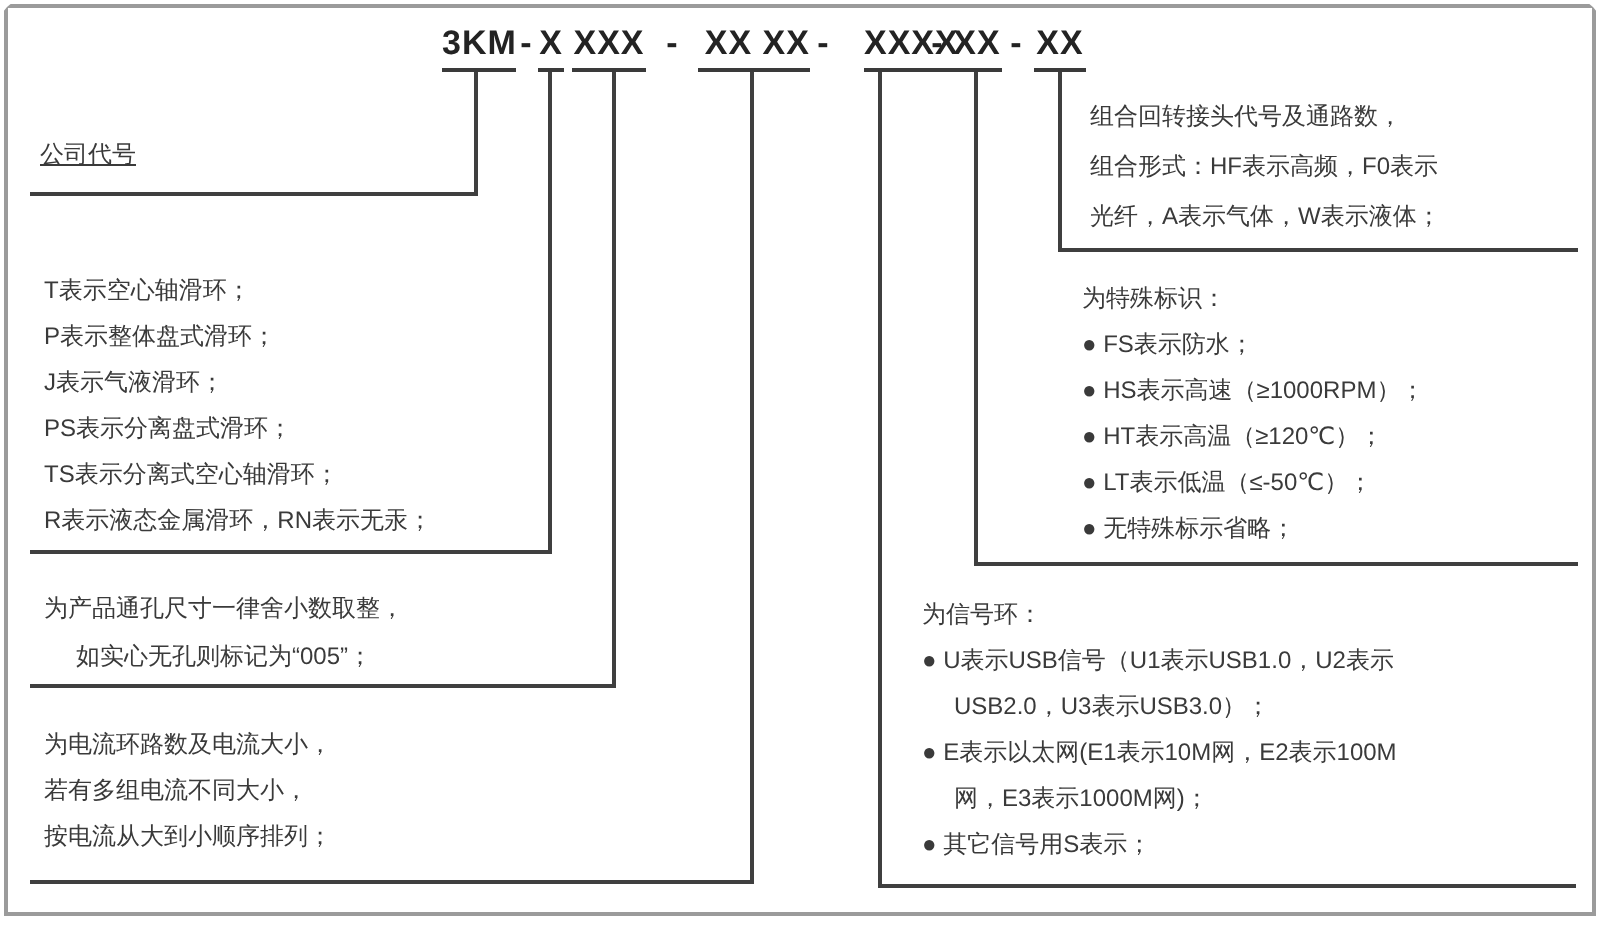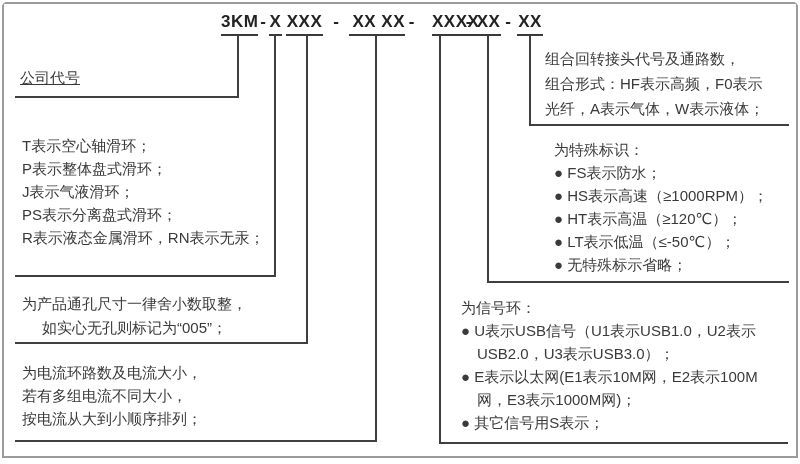--- a/index.html
+++ b/index.html
@@ -29,21 +29,21 @@
     position:absolute;top:12px;height:22px;
     font-size:17px;font-weight:bold;color:#232323;
     text-align:center;line-height:20px;white-space:nowrap;
   }
   
   .vline{position:absolute;width:2px;background:#3f3f3f;}
   .hline{position:absolute;height:2px;background:#3f3f3f;}
   
   .note{
     position:absolute;
-    font-size:15px;color:#3a3a3a;
+    font-size:12px;color:#3a3a3a;
     white-space:nowrap;
   }
   .note .ln{line-height:23px;}
   .lh24 .ln{line-height:24px;}
   .lh25 .ln{line-height:25px;}
   .indent{padding-left:16px;}
 </style>
 </head>
 <body>
 
@@ -86,41 +86,42 @@
 
   <div class="note" style="left:20px;top:66px;text-decoration:underline;">
     <div class="ln">公司代号</div>
   </div>
 
   <div class="note" style="left:22px;top:134px;">
     <div class="ln">T表示空心轴滑环；</div>
     <div class="ln">P表示整体盘式滑环；</div>
     <div class="ln">J表示气液滑环；</div>
     <div class="ln">PS表示分离盘式滑环；</div>
+    <div class="ln">TS表示分离式空心轴滑环；</div>
     <div class="ln">R表示液态金属滑环，RN表示无汞；</div>
   </div>
 
   <div class="note lh24" style="left:22px;top:292px;text-align:center;">
     <div class="ln">为产品通孔尺寸一律舍小数取整，</div>
     <div class="ln">如实心无孔则标记为“005”；</div>
   </div>
 
   <div class="note" style="left:22px;top:361px;">
     <div class="ln">为电流环路数及电流大小，</div>
     <div class="ln">若有多组电流不同大小，</div>
     <div class="ln">按电流从大到小顺序排列；</div>
   </div>
 
   <div class="note lh25" style="left:545px;top:46px;">
     <div class="ln">组合回转接头代号及通路数，</div>
     <div class="ln">组合形式：HF表示高频，F0表示</div>
     <div class="ln">光纤，A表示气体，W表示液体；</div>
   </div>
 
-  <div class="note" style="left:554px;top:138px;">
+  <div class="note" style="left:541px;top:138px;">
     <div class="ln">为特殊标识：</div>
     <div class="ln">● FS表示防水；</div>
     <div class="ln">● HS表示高速（≥1000RPM）；</div>
     <div class="ln">● HT表示高温（≥120℃）；</div>
     <div class="ln">● LT表示低温（≤-50℃）；</div>
     <div class="ln">● 无特殊标示省略；</div>
   </div>
 
   <div class="note" style="left:461px;top:296px;">
     <div class="ln">为信号环：</div>

